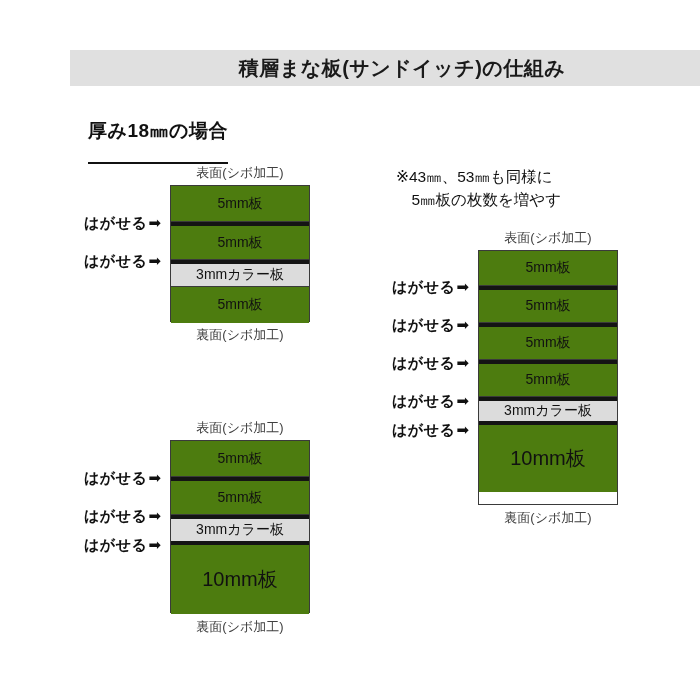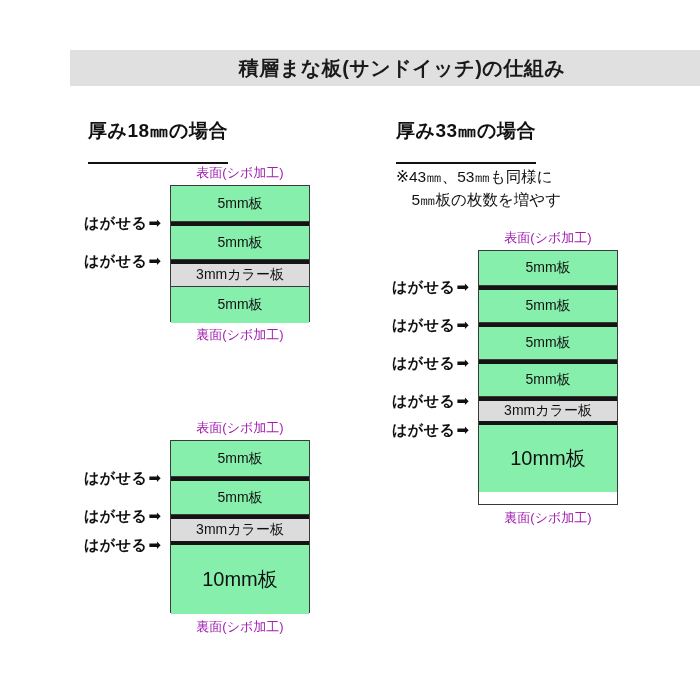--- a/index.html
+++ b/index.html
@@ -70,40 +70,40 @@
     border: 1.5px solid #3a3a3a;
     box-sizing: border-box;
     background: #ffffff;
   }
   .layer {
     position: relative;
     box-sizing: border-box;
     display: flex;
     align-items: center;
     justify-content: center;
-    background: #86efac;
+    background: #4d7c0f;
     border-bottom: 1.5px solid #3a3a3a;
   }
   .layer:last-child { border-bottom: none; }
   .layer.thick-top { border-top: 4px solid #141414; }
   .layer.thick-bottom { border-bottom: 4px solid #141414; }
   .layer.color-board { background: #dcdcdc; }
   .layer-label {
     font-size: 14px;
     font-weight: 500;
     color: #111111;
     white-space: nowrap;
   }
   .layer-label.big { font-size: 20px; }
 
   
   .face-caption {
     position: absolute;
     font-size: 13px;
-    color: #a21caf;
+    color: #404040;
     white-space: nowrap;
     text-align: center;
   }
 
   
   .peel {
     position: absolute;
     display: flex;
     align-items: center;
     white-space: nowrap;
@@ -188,21 +188,20 @@
     <span class="peel-text">はがせる</span>
     <span class="peel-arrow">➡</span>
   </div>
   <div class="peel" style="left:84px; top:545px;">
     <span class="peel-text">はがせる</span>
     <span class="peel-arrow">➡</span>
   </div>
 
   <div class="face-caption" style="left:170px; top:618px; width:140px;">裏面(シボ加工)</div>
 
-  <div class="section-heading" style="left:396px; top:118px;">厚み33㎜の場合</div>
 
   <div class="note-text" style="left:396px; top:165px;">※43㎜、53㎜も同様に
 　5㎜板の枚数を増やす</div>
 
   <div class="face-caption" style="left:478px; top:229px; width:140px;">表面(シボ加工)</div>
 
   <div class="stack" style="left:478px; top:250px; width:140px; height:255px;">
     <div class="layer" style="height:35px;">
       <span class="layer-label">5mm板</span>
     </div>

